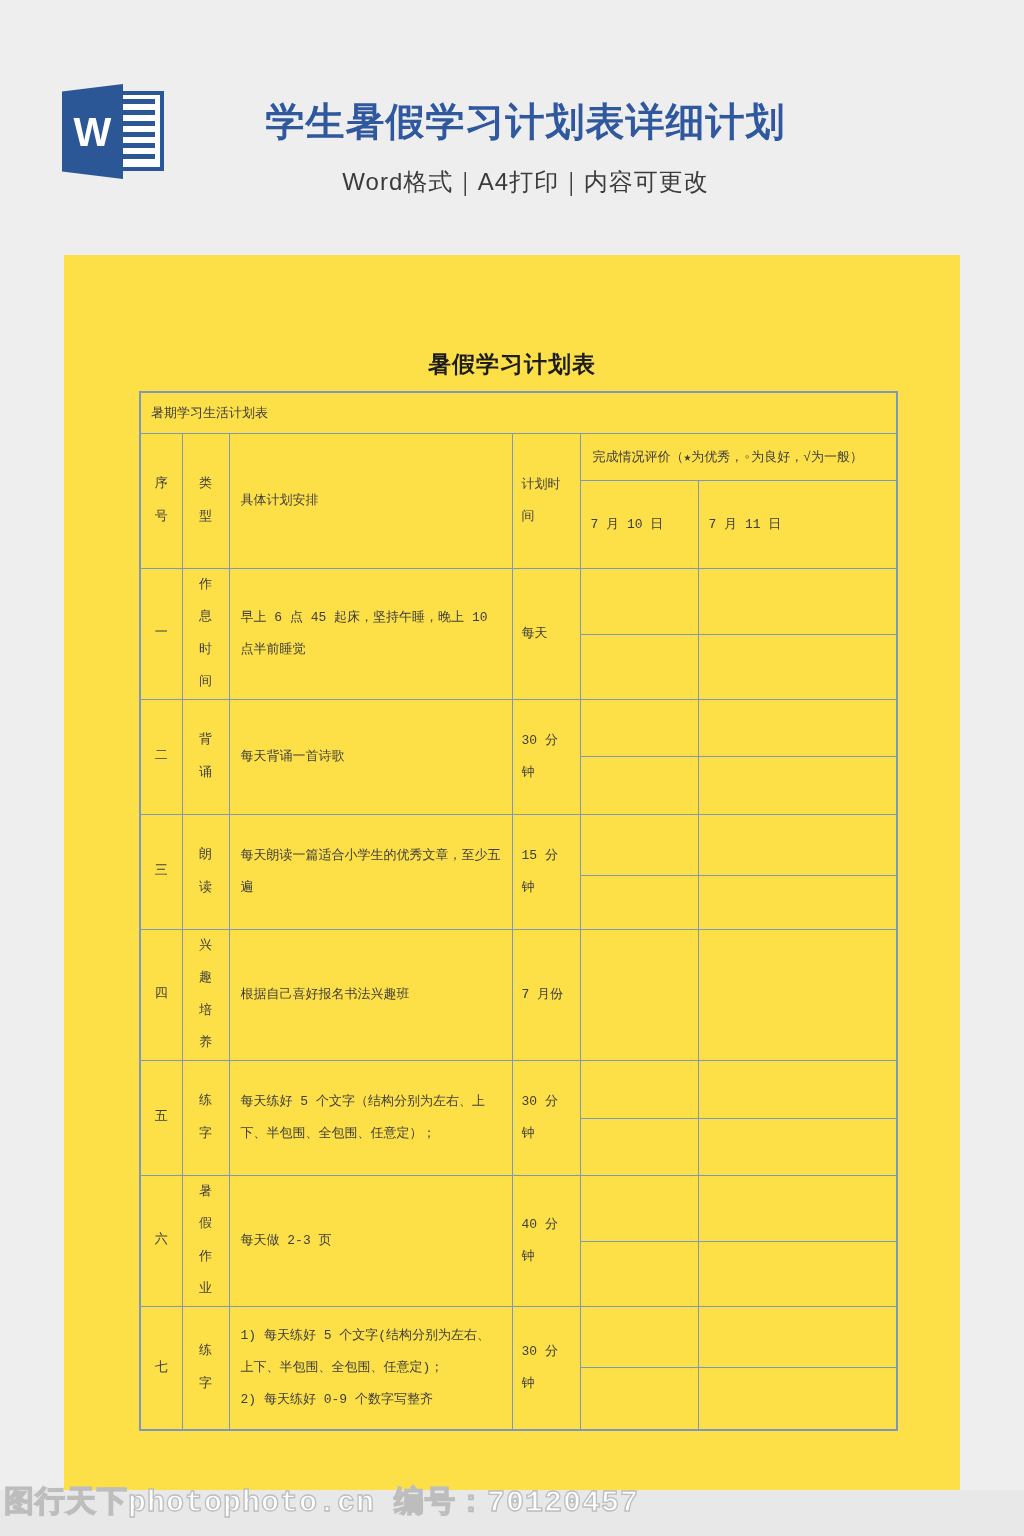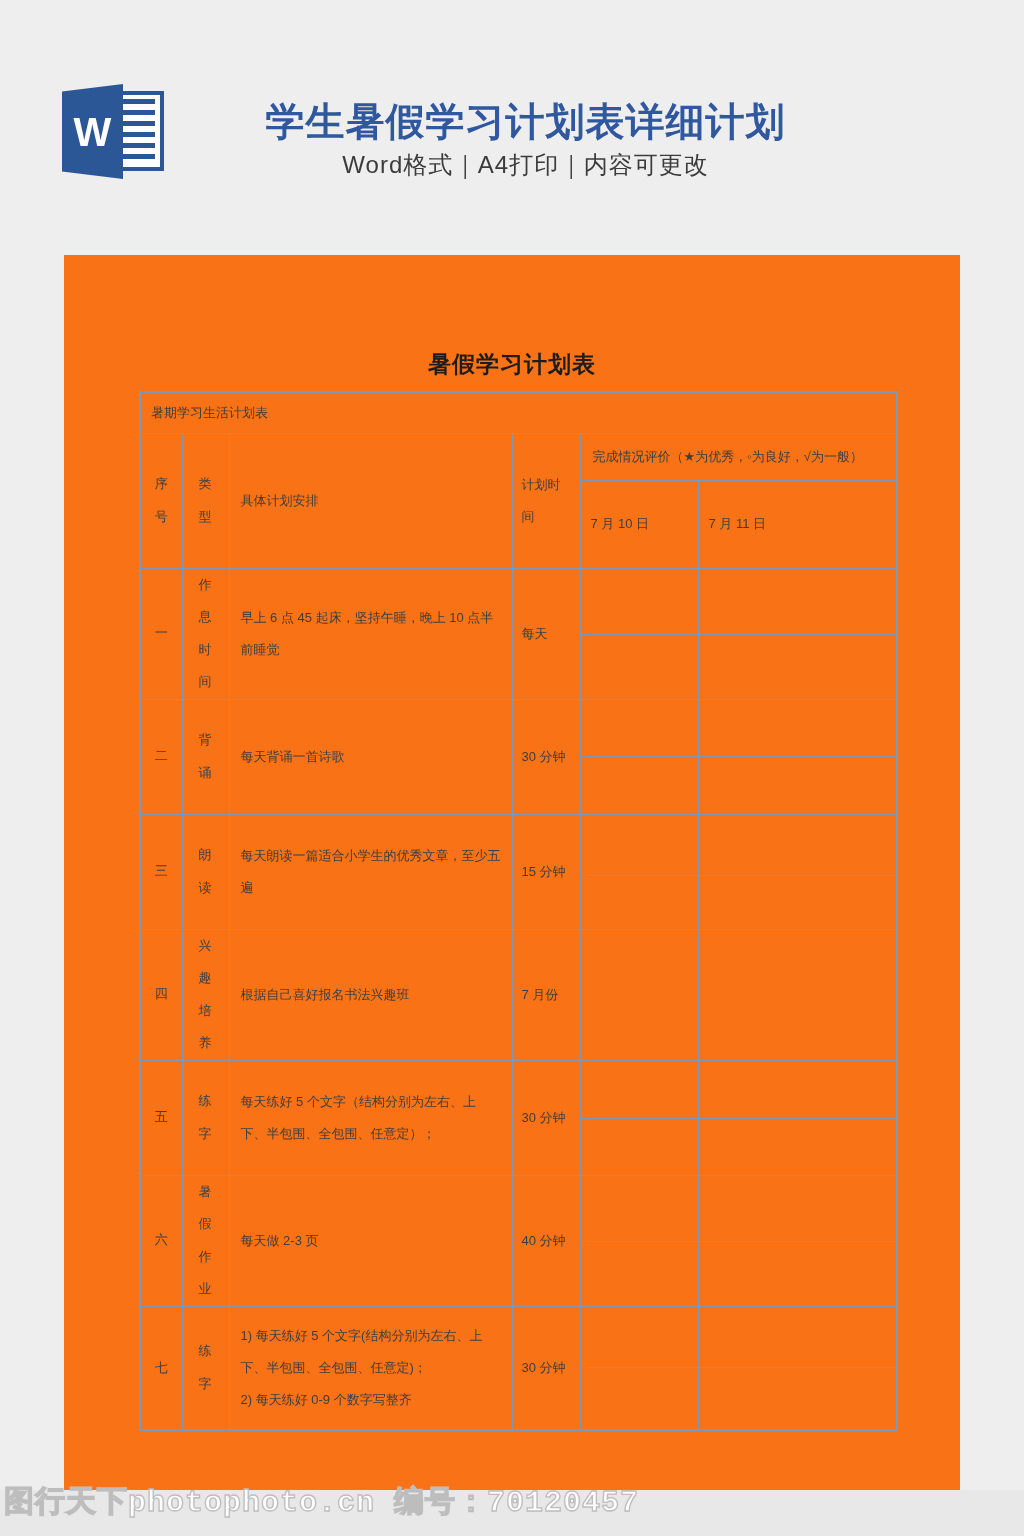--- a/index.html
+++ b/index.html
@@ -20,39 +20,39 @@
     background:repeating-linear-gradient(180deg,#2b5797 0 5px,#ffffff 5px 11px);}
   .word-icon .panel{
     position:absolute;left:0;top:0;width:61px;height:95px;background:#2b5797;
     clip-path:polygon(0 8%,100% 0,100% 100%,0 92%);
     display:flex;align-items:center;justify-content:center;
   }
   .word-icon .panel span{color:#ffffff;font-size:40px;font-weight:bold;line-height:1;}
   .titles{position:absolute;left:0;top:95px;width:956px;text-align:center;
     padding-left:95px;box-sizing:border-box;}
   .main-title{font-size:39px;font-weight:bold;color:#30589e;letter-spacing:1px;}
-  .sub-title{font-size:24px;color:#3b3b3b;letter-spacing:1px;}
+  .sub-title{margin-top:17px;font-size:24px;color:#3b3b3b;letter-spacing:1px;}
   
-  .page{position:absolute;left:64px;top:255px;width:896px;height:1235px;background:#f97316;}
+  .page{position:absolute;left:64px;top:255px;width:896px;height:1235px;background:#fde047;font-family:Liberation Mono, monospace;}
   .table-title{margin:0;padding-top:94px;text-align:center;
     font-size:23px;font-weight:bold;color:#1d1d1d;letter-spacing:1px;}
   table.plan-table{
     border-collapse:collapse;table-layout:fixed;
     width:757px;margin:11px 0 12px 75px;
     border:2px solid #7e99b8;
   }
   .plan-table td,.plan-table th{
     border:1px solid #7e99b8;
     font-size:13px;font-weight:normal;color:#3e3e3e;
     vertical-align:middle;box-sizing:border-box;
     overflow:hidden;
   }
   .c-caption{text-align:left;padding:0 10px;}
   .c-serial{text-align:center;padding:0 13px;word-break:break-all;line-height:2.5;}
-  .c-type{text-align:left;padding:0 16px;word-break:break-all;line-height:2.5;}
+  .c-type{text-align:center;padding:0 16px;word-break:break-all;line-height:2.5;}
   .c-plan{text-align:left;padding:2px 11px;line-height:2.45;white-space:pre-line;}
   .c-time{text-align:left;padding:0 9px;line-height:2.45;word-break:break-all;}
   .h-eval{text-align:left;padding:12px 12px;}
   .h-date{text-align:left;padding:0 10px;}
   
   .bottom-band{position:absolute;left:0;top:1490px;width:1024px;height:46px;background:#e8e8e8;}
   .watermark{
     position:absolute;left:4px;top:1481px;
     font-size:30px;font-weight:bold;letter-spacing:1px;
     color:#fefefe;-webkit-text-stroke:1.3px #bdbdbd;

